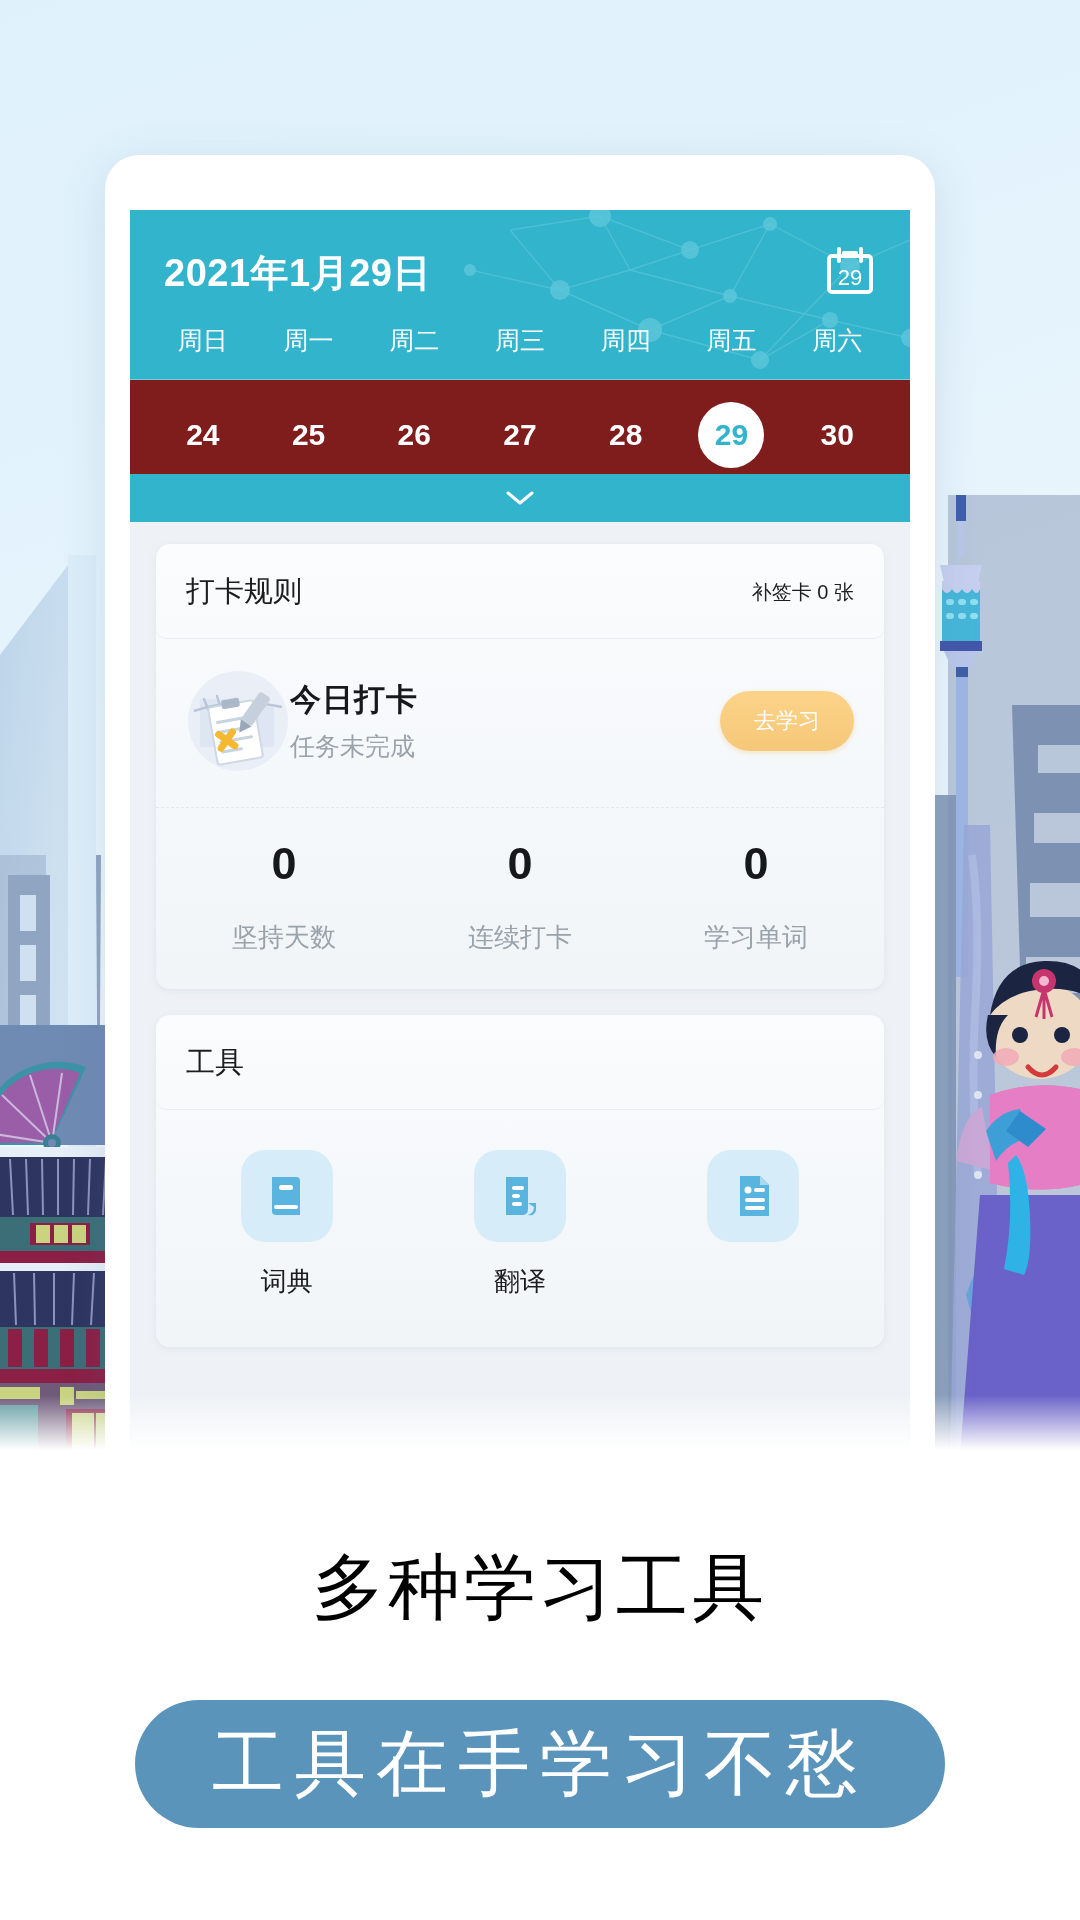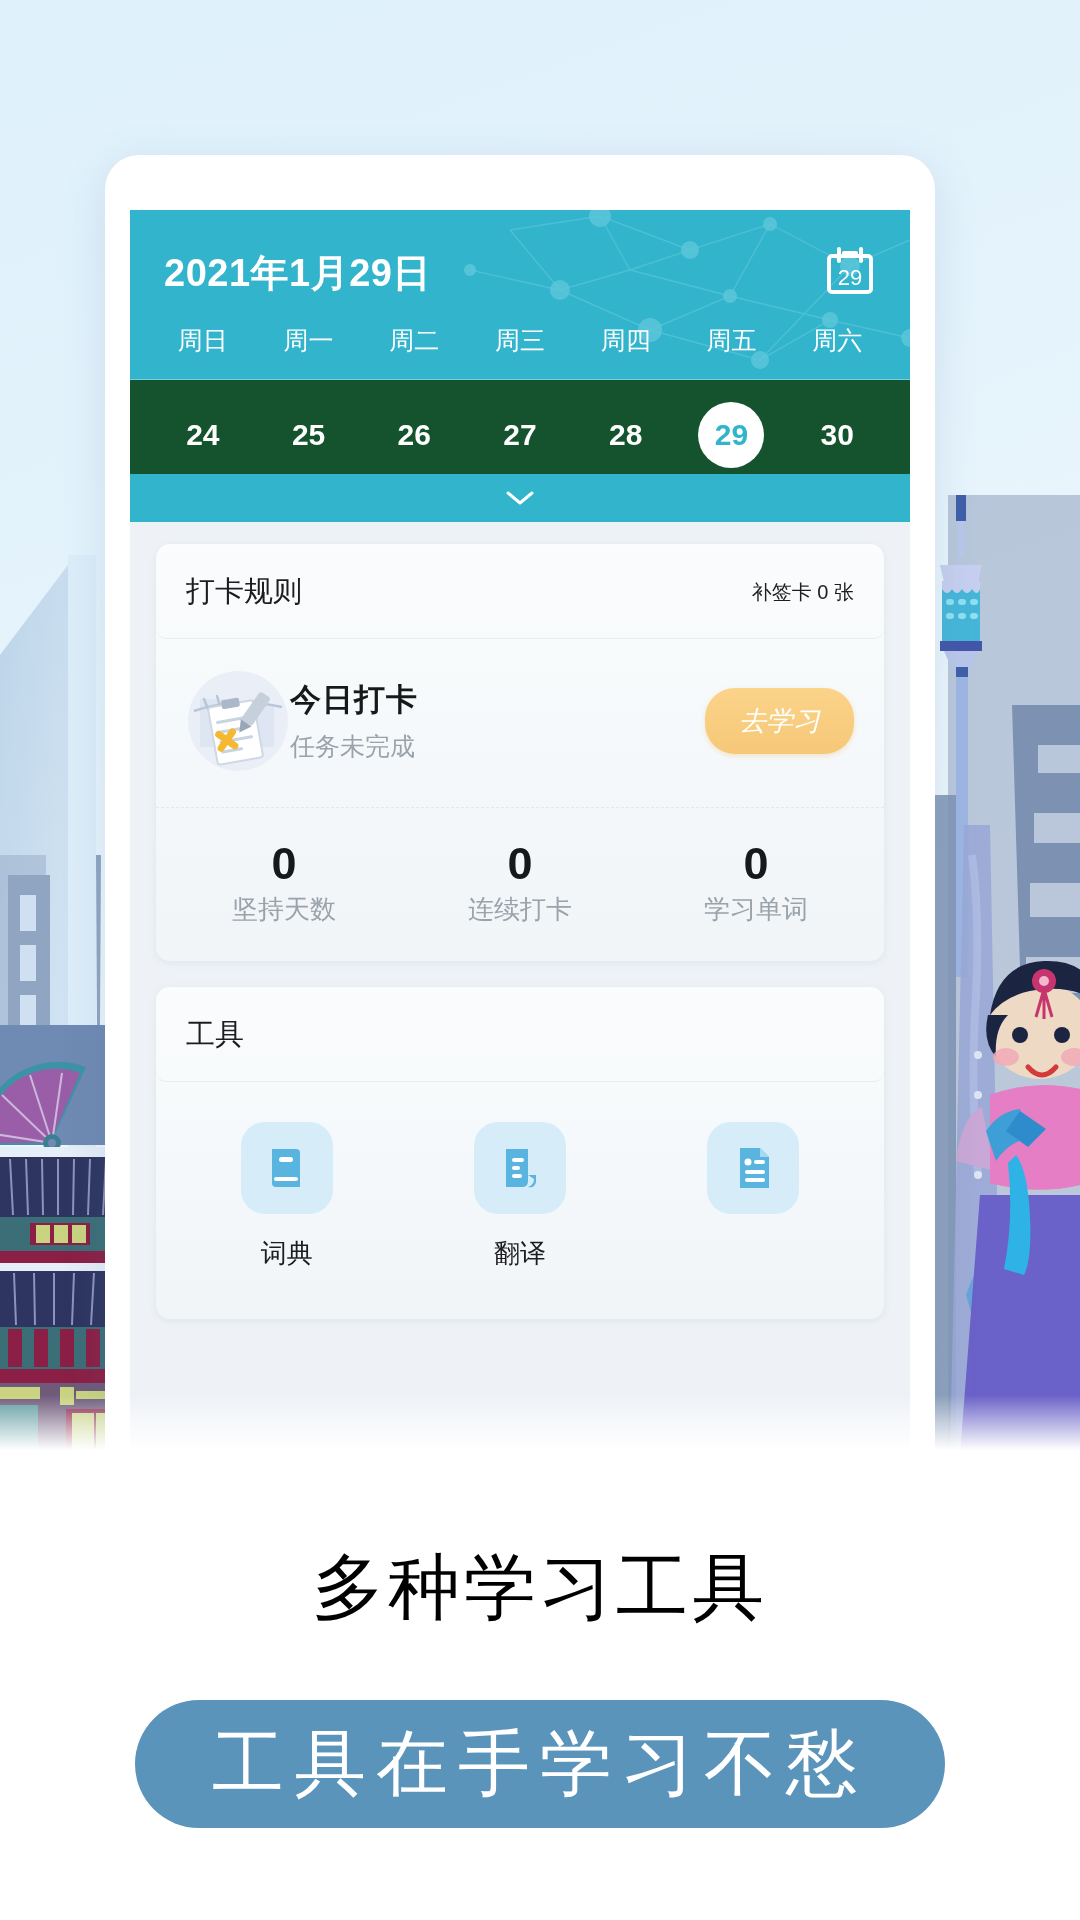--- a/index.html
+++ b/index.html
@@ -64,21 +64,21 @@
     position: relative; z-index: 2;
     display: flex; padding: 18px 20px 22px 20px;
     border-bottom: 1px solid rgba(255,255,255,.35);
   }
   .weekrow > div {
     flex: 1; text-align: center; color: #ffffff; font-size: 25px;
   }
   .daterow {
     position: relative; z-index: 2;
     display: flex; padding: 22px 20px 6px 20px;
-    background: #14532d;
+    background: #7f1d1d;
   }
   .daterow > div { flex: 1; display: flex; justify-content: center; }
   .daycell {
     width: 66px; height: 66px; border-radius: 50%;
     display: flex; align-items: center; justify-content: center;
     color: #fff; font-size: 30px; font-weight: 700;
   }
   .daycell.active { background: #ffffff; color: #31b4cc; }
   .chev {
     position: relative; z-index: 2;
@@ -109,31 +109,30 @@
     display: flex; align-items: center;
     padding: 30px 30px 34px 30px;
     border-bottom: 1px dashed #e2e8ee;
   }
   .check-ill { width: 104px; height: 104px; flex: 0 0 104px; }
   .check-text { flex: 1; }
   .check-title { font-size: 31px; font-weight: 700; color: #16181a; letter-spacing: 1px; }
   .check-sub { font-size: 25px; color: #9aa2aa; margin-top: 9px; }
   .go-btn {
     background: linear-gradient(to bottom,#fbd389,#f6c878);
-    color: #ffffff; font-size: 27px;
+    color: #ffffff; font-size: 22px;
     padding: 15px 34px; border-radius: 30px;
     border: none; cursor: pointer;
     box-shadow: 0 2px 5px rgba(235,190,110,.35);
-    font-style: italic;
   }
 
   .stats { display: flex; padding: 30px 10px 34px 10px; }
   .stat { flex: 1; text-align: center; }
   .stat .n { font-size: 45px; font-weight: 700; color: #16181a; }
-  .stat .l { font-size: 26px; color: #9aa2aa; margin-top: 2px; }
+  .stat .l { font-size: 26px; color: #9aa2aa; margin-top: 30px; }
 
   .tools-grid { display: flex; padding: 40px 14px 48px 14px; }
   .tool { flex: 1; text-align: center; cursor: pointer; }
   .tool-ic {
     width: 92px; height: 92px; margin: 0 auto;
     background: #d6ecf8; border-radius: 24px;
     display: flex; align-items: center; justify-content: center;
   }
   .tool-ic svg { width: 48px; height: 48px; }
   .tool-lb { margin-top: 22px; font-size: 26px; color: #1d1d1f; }

